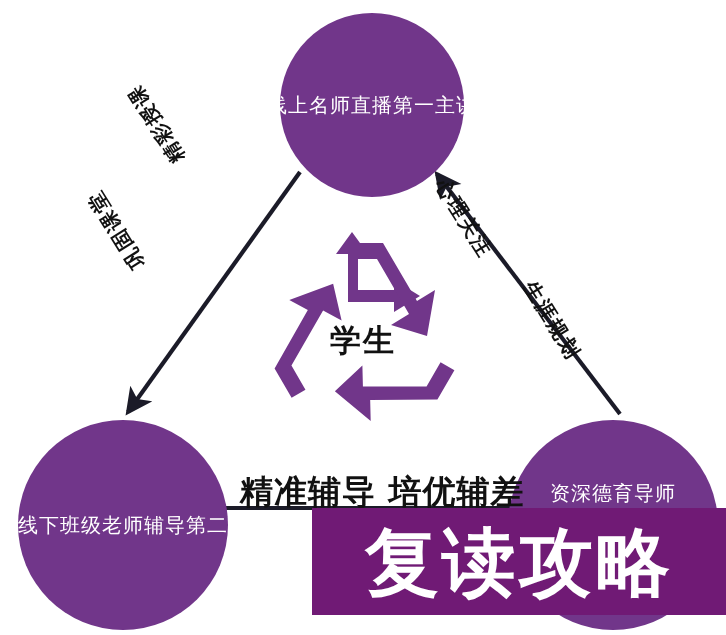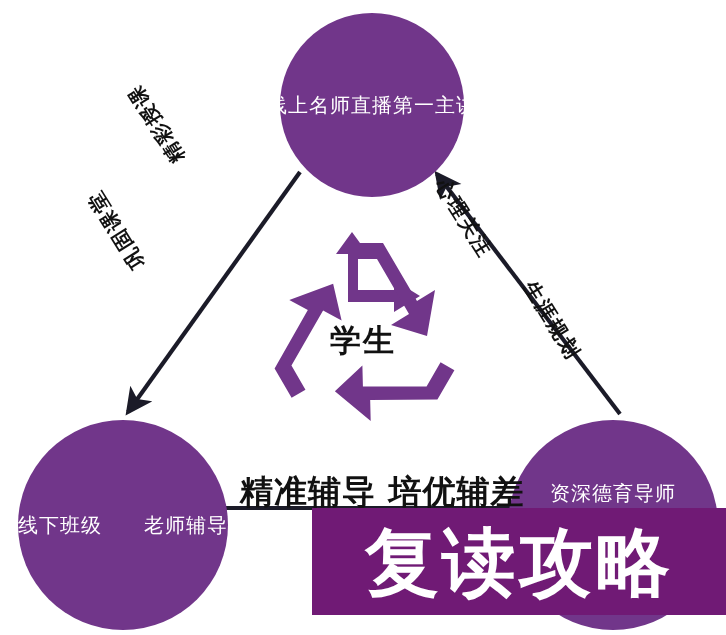--- a/index.html
+++ b/index.html
@@ -186,20 +186,21 @@
   </svg>
 
   <div class="circle" id="circle-top">
     <span class="line">线上名师直播</span>
     <span class="line">第一主讲</span>
   </div>
 
   <div class="circle" id="circle-left">
     <span class="line">线下班级</span>
     <span class="line">老师辅导</span>
+    <span class="line">第二主讲</span>
   </div>
 
   <div class="circle" id="circle-right">
     <span class="line inner">资深德育导师</span>
   </div>
 
   <div id="center-text">学生</div>
 
   <div class="edge-label" id="label-left-upper">精彩授课</div>
   <div class="edge-label" id="label-left-lower">巩固课堂</div>

